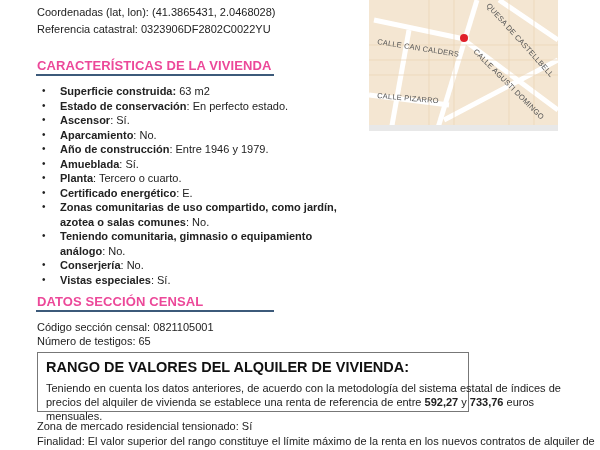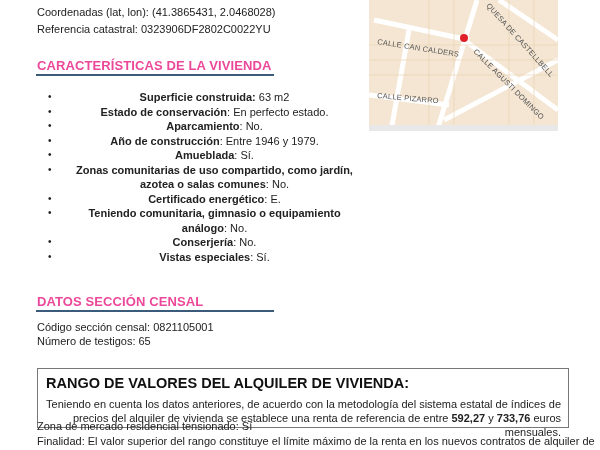--- a/index.html
+++ b/index.html
@@ -2,26 +2,26 @@
 <html><head>
 <meta charset="utf-8">
 <style>
   html, body { margin:0; padding:0; }
   body { width:600px; height:450px; overflow:hidden; background:#fff; font-family:"Liberation Sans", sans-serif; color:#222; position:relative; }
   .line { position:absolute; left:37px; font-size:11px; line-height:14px; }
   .line b { font-weight:normal; }
   .map { position:absolute; left:369px; top:0; width:189px; height:131px; background:#f3e4cf; overflow:hidden; }
   .h2 { position:absolute; left:37px; font-size:13px; font-weight:bold; letter-spacing:0.1px; color:#ec4899; }
   .rule { position:absolute; left:36px; width:238px; height:2px; background:#3c5a7a; }
-  ul.feat { position:absolute; left:37px; top:84px; margin:6px; padding:0; list-style:none; width:320px;text-align:center; }
+  ul.feat { position:absolute; left:37px; top:84px; margin:0; padding:0; list-style:none; width:320px; }
   ul.feat li { position:relative; padding-left:23px; font-size:11px; line-height:14.5px; }
   ul.feat li::before { content:"•"; position:absolute; left:5px; top:0; font-size:10px; }
-  .box { position:absolute; left:37px; top:368px; width:532px; height:60px; border:1px solid #777; box-sizing:border-box; }
+  .box { position:absolute; left:37px; top:352px; width:432px; height:60px; border:1px solid #777; box-sizing:border-box; }
   .box .title { position:absolute; left:8px; top:6px; font-size:14.5px; font-weight:bold; color:#111; }
-  .box .body { position:absolute; left:8px; top:28px; width:515px; font-size:11px; line-height:14px;text-align:right; }
+  .box .body { position:absolute; left:8px; top:28px; width:515px; font-size:11px; line-height:14px; }
 </style>
 </head>
 <body>
 
 <div class="line" style="top:5px;">
   <b>Coordenadas (lat, lon):</b>
   <span>(41.3865431, 2.0468028)</span>
 </div>
 <div class="line" style="top:22px;">
   <b>Referencia catastral:</b>
@@ -59,25 +59,27 @@
     </g>
   </svg>
 </div>
 
 <div class="h2" style="top:58px;">CARACTERÍSTICAS DE LA VIVIENDA</div>
 <div class="rule" style="top:74px;"></div>
 
 <ul class="feat">
   <li><b>Superficie construida:</b><span> 63 m2</span></li>
   <li><b>Estado de conservación</b><span>: En perfecto estado.</span></li>
+  <li><b>Ascensor</b><span>: Sí.</span></li>
   <li><b>Aparcamiento</b><span>: No.</span></li>
   <li><b>Año de construcción</b><span>: Entre 1946 y 1979.</span></li>
   <li><b>Amueblada</b><span>: Sí.</span></li>
+  <li><b>Planta</b><span>: Tercero o cuarto.</span></li>
+  <li><b>Certificado energético</b><span>: E.</span></li>
   <li><b>Zonas comunitarias de uso compartido, como jardín, azotea o salas comunes</b><span>: No.</span></li>
-  <li><b>Certificado energético</b><span>: E.</span></li>
   <li><b>Teniendo comunitaria, gimnasio o equipamiento análogo</b><span>: No.</span></li>
   <li><b>Conserjería</b><span>: No.</span></li>
   <li><b>Vistas especiales</b><span>: Sí.</span></li>
 </ul>
 
 <div class="h2" style="top:294px;">DATOS SECCIÓN CENSAL</div>
 <div class="rule" style="top:310px;"></div>
 
 <div class="line" style="top:320px;">
   <b>Código sección censal</b><span>: 0821105001</span>

